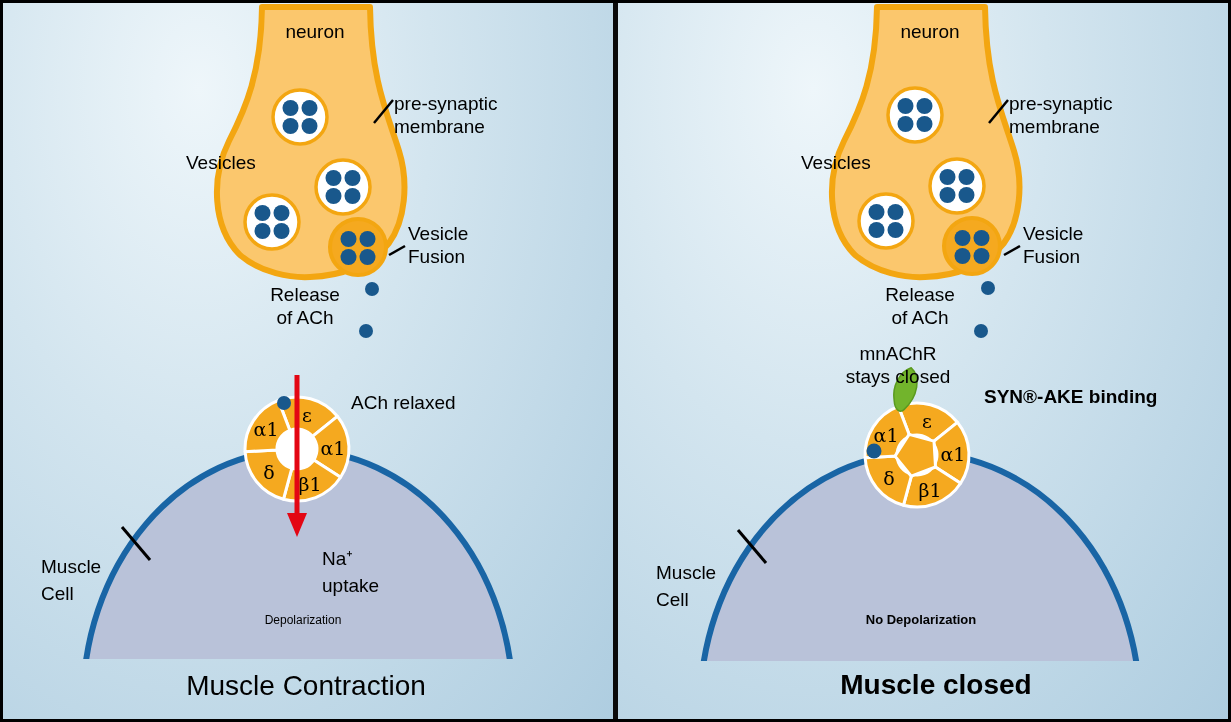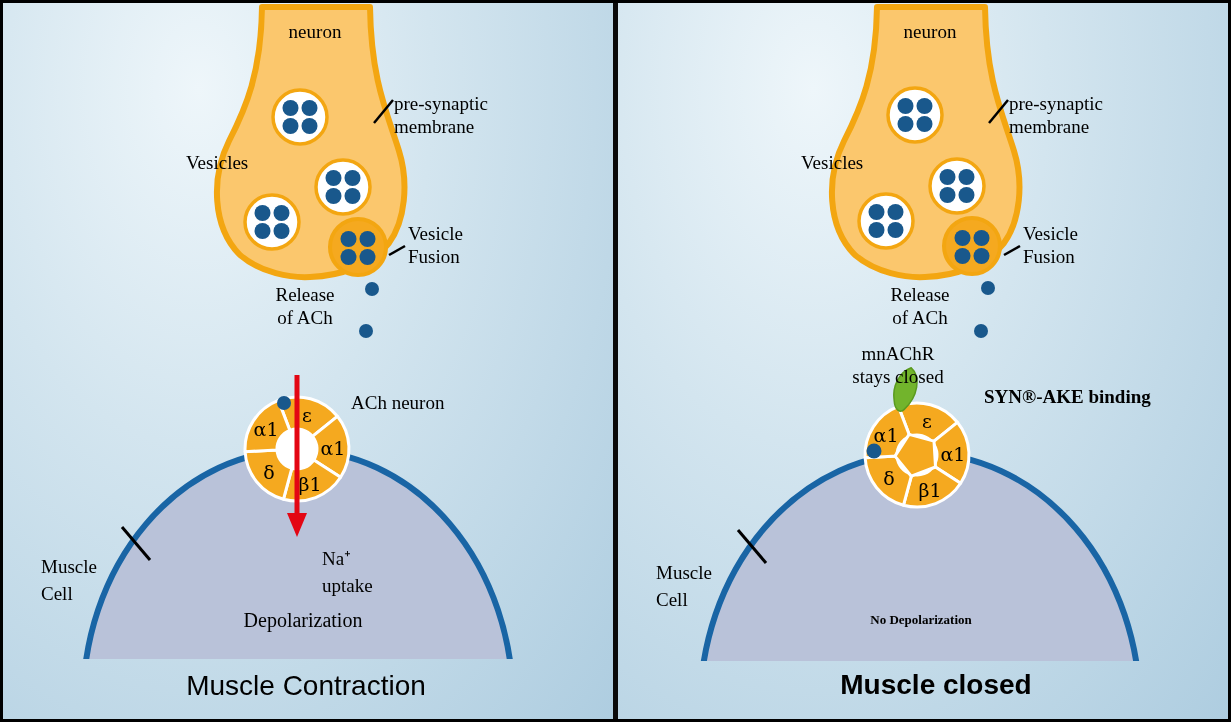--- a/index.html
+++ b/index.html
@@ -10,21 +10,20 @@
   }
   .panel {
     position:relative; width:610px; height:716px; overflow:hidden;
     background: radial-gradient(ellipse at 32% 12%, #eef6fa 0%, #d3e5ef 40%, #aecde0 100%);
   }
   .divider { width:5px; height:716px; background:#0a0a0a; }
   .panel svg { position:absolute; left:0; top:0; display:block; }
   .label {
     position:absolute; color:#000; font-size:19px; line-height:23px;
     white-space:nowrap;
-    font-family:Liberation Serif, serif;
   }
   .centered { transform:translateX(-50%); text-align:center; }
   .lh-lg { line-height:27px;margin-top:39px; }
   .bold { font-weight:bold; }
   .title {
     position:absolute; font-size:28px; color:#000; white-space:nowrap;
     transform:translateX(-50%);
     text-align:right;
   }
   .greek {
@@ -117,30 +116,30 @@
       <div>membrane</div>
     </div>
     <div class="label" style="left:405px; top:219px">
       <div>Vesicle</div>
       <div>Fusion</div>
     </div>
     <div class="label centered" style="left:302px; top:280px">
       <div>Release</div>
       <div>of ACh</div>
     </div>
-    <div class="label" style="left:348px; top:388px">ACh neuron</div>
+    <div class="label" style="left:348px; top:388px">ACh relaxed</div>
     <div class="label lh-lg" style="left:319px; top:503px">
       <div>Na⁺</div>
       <div>uptake</div>
     </div>
     <div class="label lh-lg" style="left:38px; top:511px">
       <div>Muscle</div>
       <div>Cell</div>
     </div>
-    <div class="label centered" style="left:300px; top:606px; font-size:20px">Depolarization</div>
+    <div class="label centered" style="left:300px; top:606px; font-size:12px">Depolarization</div>
     <div class="title" style="left:303px; top:667px">Muscle Contraction</div>
   </div>
 
   <div class="divider"></div>
 
   <div class="panel">
     <svg width="610" height="716" viewBox="0 0 610 716">
       <defs>
         <clipPath id="clipR">
             <rect x="0" y="0" width="610" height="658"></rect>

